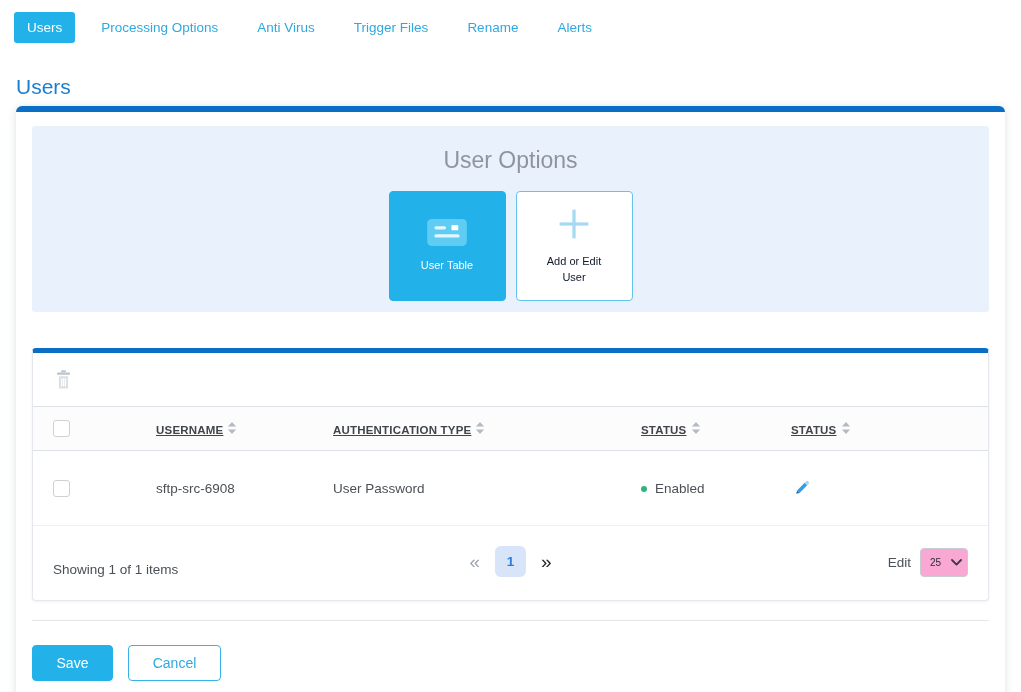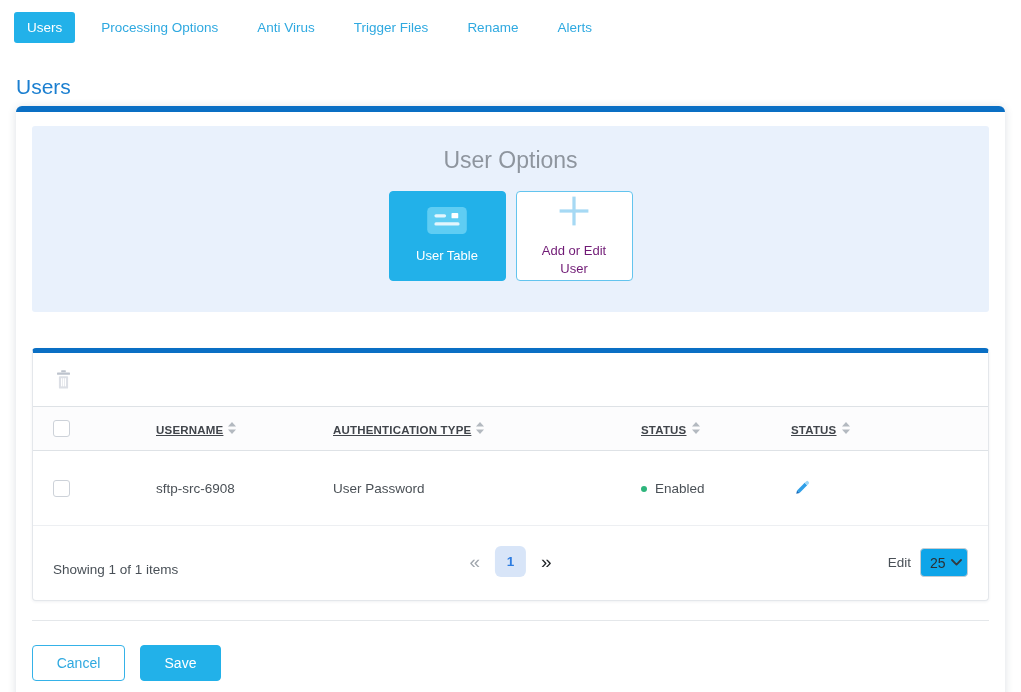--- a/index.html
+++ b/index.html
@@ -18,26 +18,26 @@
   
   .card { margin:0 16px; background:#fff; border-radius:6px;
           border-top:6px solid #0a6fc4; box-shadow:0 1px 8px rgba(40,60,90,.16);
           padding:14px 16px 21px; }
 
   
   .options-panel { background:#e9f1fc; border-radius:3px; height:186px;
                    display:flex; flex-direction:column; align-items:center; padding-top:21px; }
   .options-title { font-size:23px; color:#8e959e; }
   .options-buttons { display:flex; gap:10px; margin-top:17px; }
-  .opt-btn { width:117px; height:90px; border-radius:4px; display:flex; flex-direction:column;
-             align-items:center; justify-content:center; gap:7px; font-size:13px; line-height:1.45;
+  .opt-btn { width:117px; height:110px; border-radius:4px; display:flex; flex-direction:column;
+             align-items:center; justify-content:center; gap:7px; font-size:11px; line-height:1.45;
              text-align:center; cursor:pointer; font-family:inherit; }
   .opt-btn .lbl { width:80px; }
   .opt-btn.active { background:#22b1e9; border:1px solid #22b1e9; color:#fff; }
-  .opt-btn.inactive { background:#fff; border:1px solid #63c4ee; color:#701a75; }
+  .opt-btn.inactive { background:#fff; border:1px solid #63c4ee; color:#0f172a; }
 
   
   .table-card { margin-top:36px; border:1px solid #e4e7eb; border-top:5px solid #0a6fc4;
                 border-radius:4px; box-shadow:0 1px 3px rgba(40,60,90,.07); background:#fff; }
   .search-row { display:flex; align-items:center; justify-content:space-between; padding:15px 28px 14px 20px; }
   .search-input { width:166px; height:30px; border:1px solid #ced4da; border-radius:4px;
                   padding:0 10px; font-size:13px; color:#495057; font-family:inherit; outline:none; }
   .search-input::placeholder { color:#8a9096; }
   .icon-btn { background:none; border:none; cursor:pointer; line-height:0; padding:2px; }
 
@@ -60,22 +60,22 @@
                 display:flex; align-items:center; gap:15px; }
   .page-prev { font-size:19px; color:#a0a6ad; cursor:pointer; border:none; background:none; }
   .page-next { font-size:19px; color:#1d2125; cursor:pointer; border:none; background:none; }
   .page-num  { width:31px; height:31px; border-radius:6px; background:#d8e5f8; color:#2d7ce0;
                font-size:13.5px; font-weight:600; border:none; cursor:pointer;
                display:flex; align-items:center; justify-content:center; font-family:inherit; }
   .show-wrap { display:flex; align-items:center; gap:9px; }
   .show-label { font-size:13.5px; color:#495057; }
   .select-wrap { position:relative; }
   .page-size { width:48px; height:29px; border:1px solid #c6ccd2; border-radius:4px;
-               font-size:14px; color:#2b3035; padding:0 0 0 9px; appearance:none;
-               -webkit-appearance:none; background:#0ea5e9; font-family:inherit; cursor:pointer; }
+               font-size:10px; color:#2b3035; padding:0 0 0 9px; appearance:none;
+               -webkit-appearance:none; background:#f9a8d4; font-family:inherit; cursor:pointer; }
   .select-chevron { position:absolute; right:6px; top:11px; pointer-events:none; line-height:0; }
 
   
   .divider { border:none; border-top:1px solid #e4e7ea; margin-top:19px; }
   .actions-row { display:flex; gap:15px; margin-top:24px; }
   .btn { height:36px; border-radius:4px; font-size:14px; cursor:pointer; font-family:inherit; }
   .btn-save { width:81px; background:#22b1e9; border:1px solid #22b1e9; color:#fff; }
   .btn-cancel { width:93px; background:#fff; border:1px solid #35b2e8; color:#2fa9e0; }
 </style>
 </head>
@@ -246,17 +246,17 @@
           </span>
         </span>
       </div>
     </div>
 
   </div>
 
   <hr class="divider">
 
   <div class="actions-row">
+    <button class="btn btn-save">Save</button>
     <button class="btn btn-cancel">Cancel</button>
-    <button class="btn btn-save">Save</button>
   </div>
 
 </section>
 
 </body></html>

